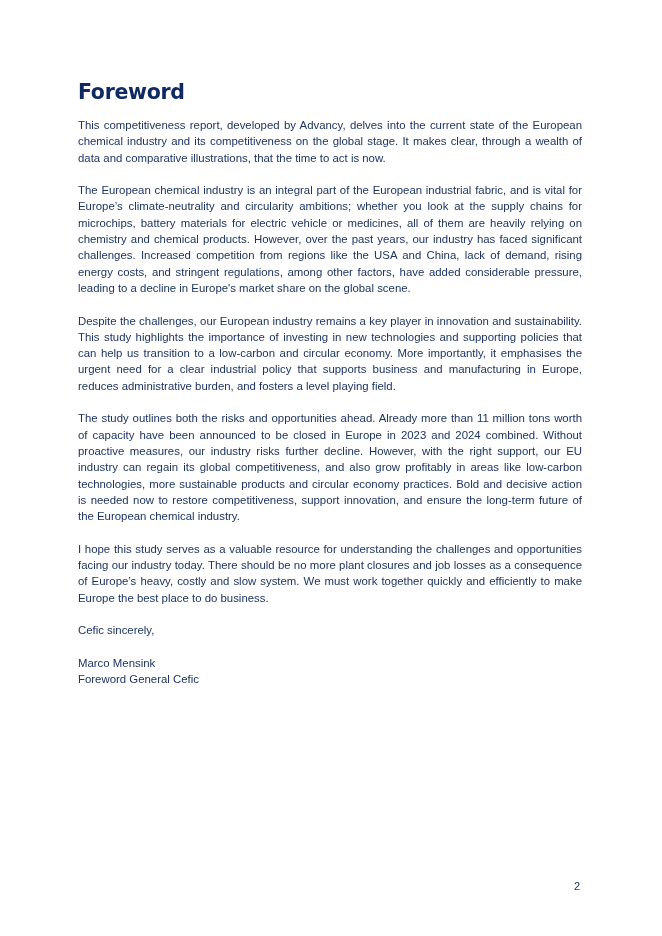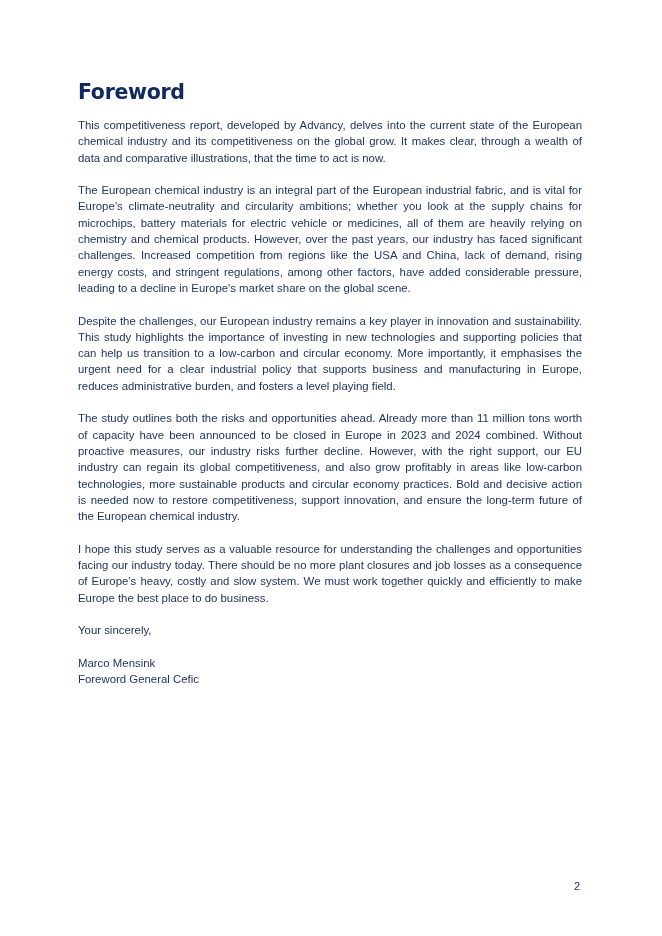--- a/index.html
+++ b/index.html
@@ -62,26 +62,26 @@
       font-family: "Liberation Sans", sans-serif;
     }
   </style>
 </head>
 <body>
 
 <div class="page">
   <h1 class="title">Foreword</h1>
 
   <div class="body-text">
-    <p>This competitiveness report, developed by Advancy, delves into the current state of the European chemical industry and its competitiveness on the global grow. It makes clear, through a wealth of data and comparative illustrations, that the time to act is now.</p>
+    <p>This competitiveness report, developed by Advancy, delves into the current state of the European chemical industry and its competitiveness on the global stage. It makes clear, through a wealth of data and comparative illustrations, that the time to act is now.</p>
     <p>The European chemical industry is an integral part of the European industrial fabric, and is vital for Europe’s climate-neutrality and circularity ambitions; whether you look at the supply chains for microchips, battery materials for electric vehicle or medicines, all of them are heavily relying on chemistry and chemical products. However, over the past years, our industry has faced significant challenges. Increased competition from regions like the USA and China, lack of demand, rising energy costs, and stringent regulations, among other factors, have added considerable pressure, leading to a decline in Europe's market share on the global scene.</p>
     <p>Despite the challenges, our European industry remains a key player in innovation and sustainability. This study highlights the importance of investing in new technologies and supporting policies that can help us transition to a low-carbon and circular economy. More importantly, it emphasises the urgent need for a clear industrial policy that supports business and manufacturing in Europe, reduces administrative burden, and fosters a level playing field.</p>
     <p>The study outlines both the risks and opportunities ahead. Already more than 11 million tons worth of capacity have been announced to be closed in Europe in 2023 and 2024 combined. Without proactive measures, our industry risks further decline. However, with the right support, our EU industry can regain its global competitiveness, and also grow profitably in areas like low-carbon technologies, more sustainable products and circular economy practices. Bold and decisive action is needed now to restore competitiveness, support innovation, and ensure the long-term future of the European chemical industry.</p>
     <p>I hope this study serves as a valuable resource for understanding the challenges and opportunities facing our industry today. There should be no more plant closures and job losses as a consequence of Europe’s heavy, costly and slow system. We must work together quickly and efficiently to make Europe the best place to do business.</p>
-    <p>Your sincerely,</p>
+    <p>Cefic sincerely,</p>
     <div class="signature-block">
       <div>Marco Mensink</div>
       <div>Foreword General Cefic</div>
     </div>
   </div>
 
   <div class="page-number">2</div>
 </div>
 
 </body></html>

